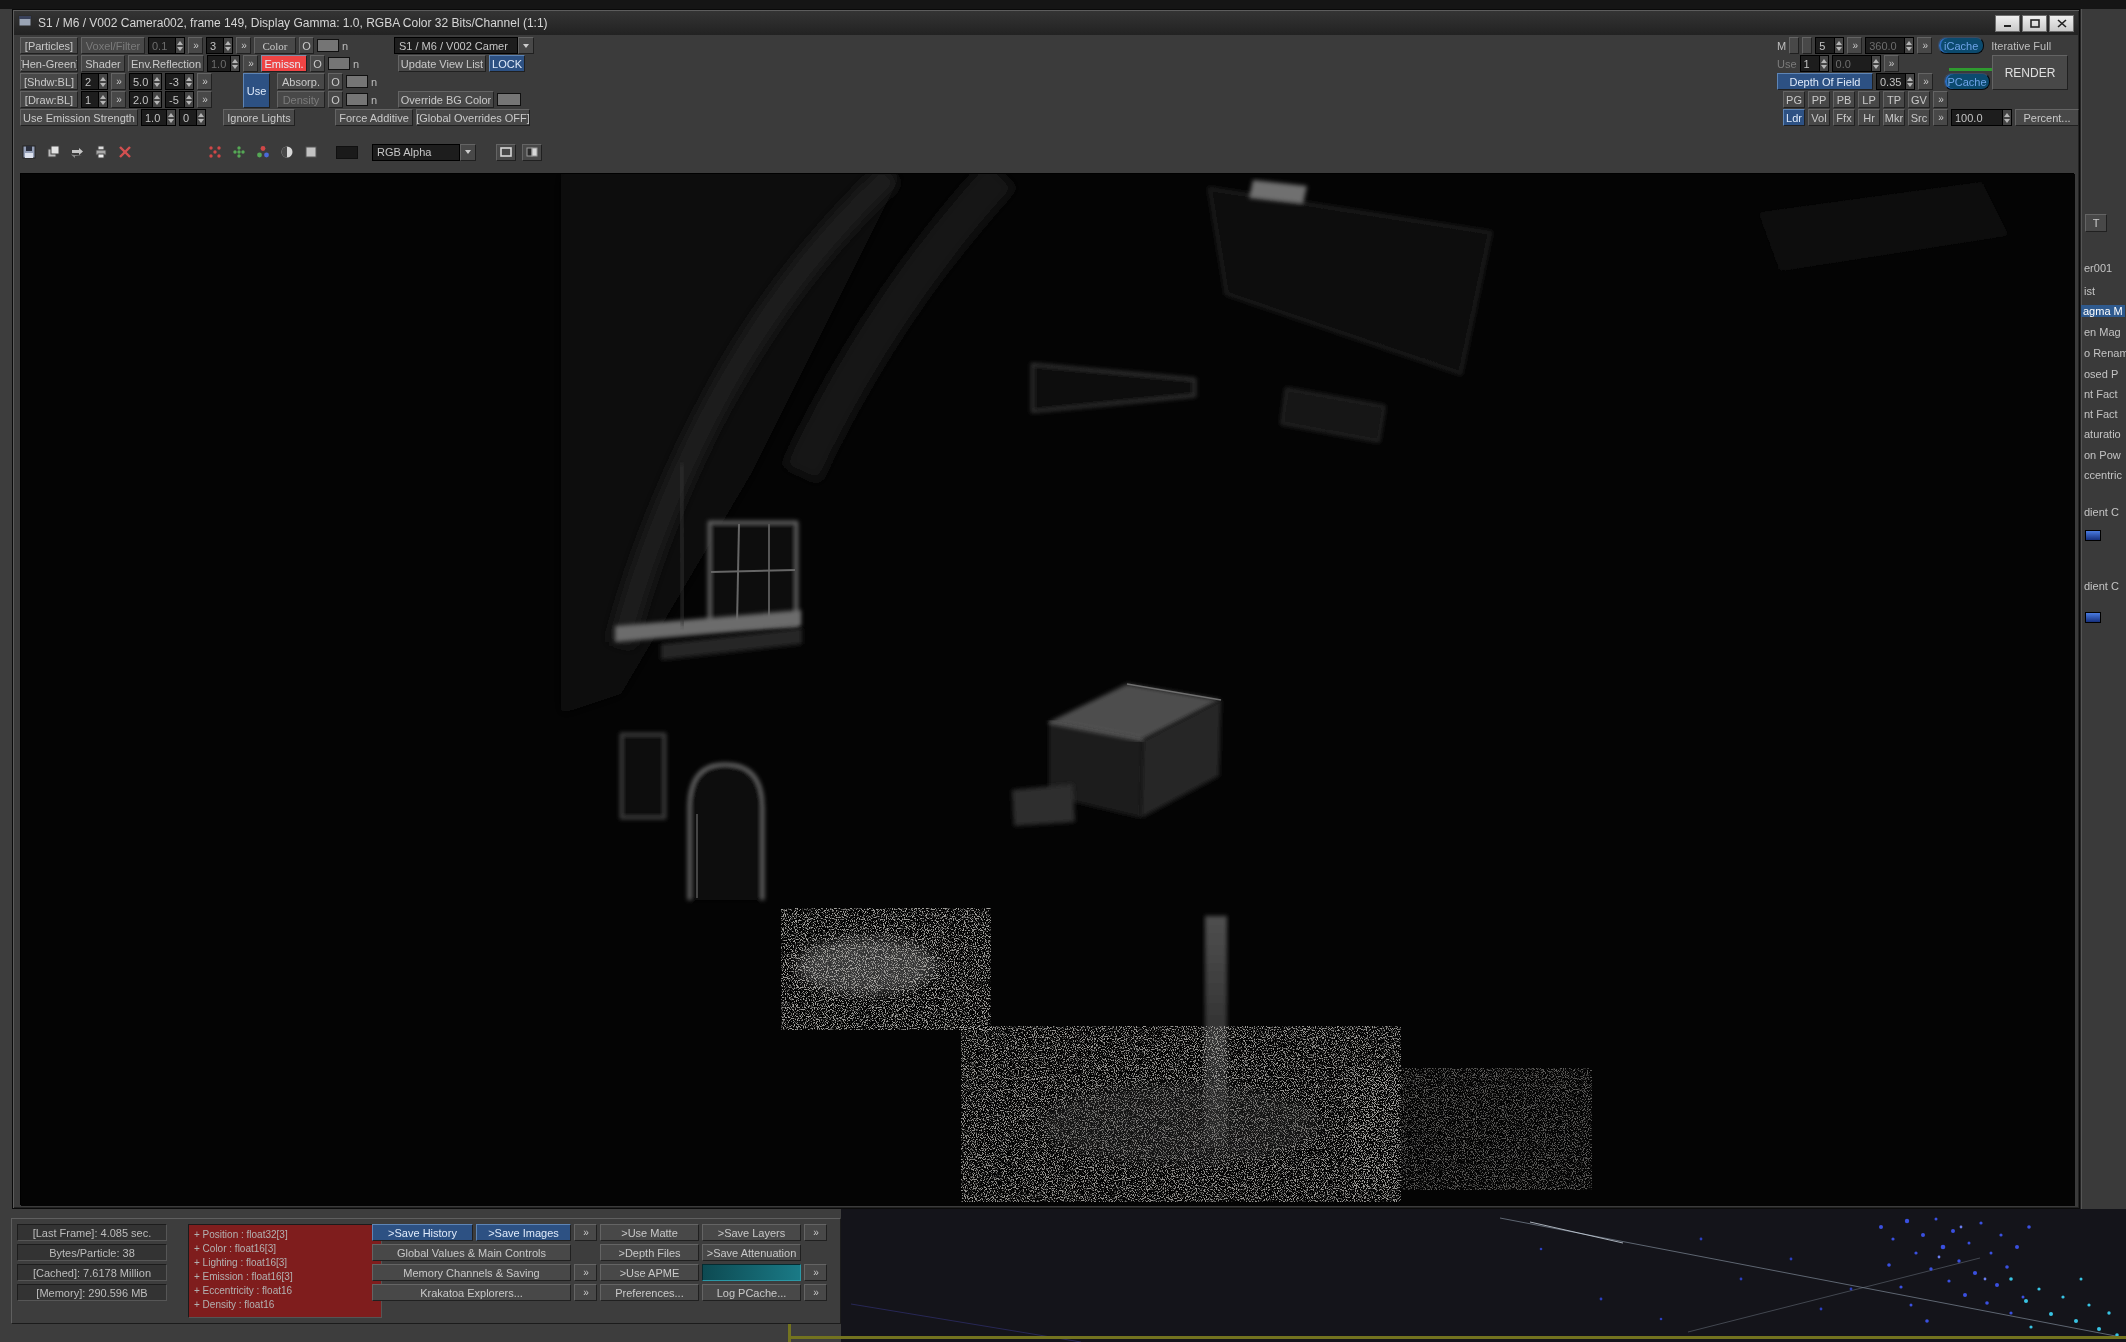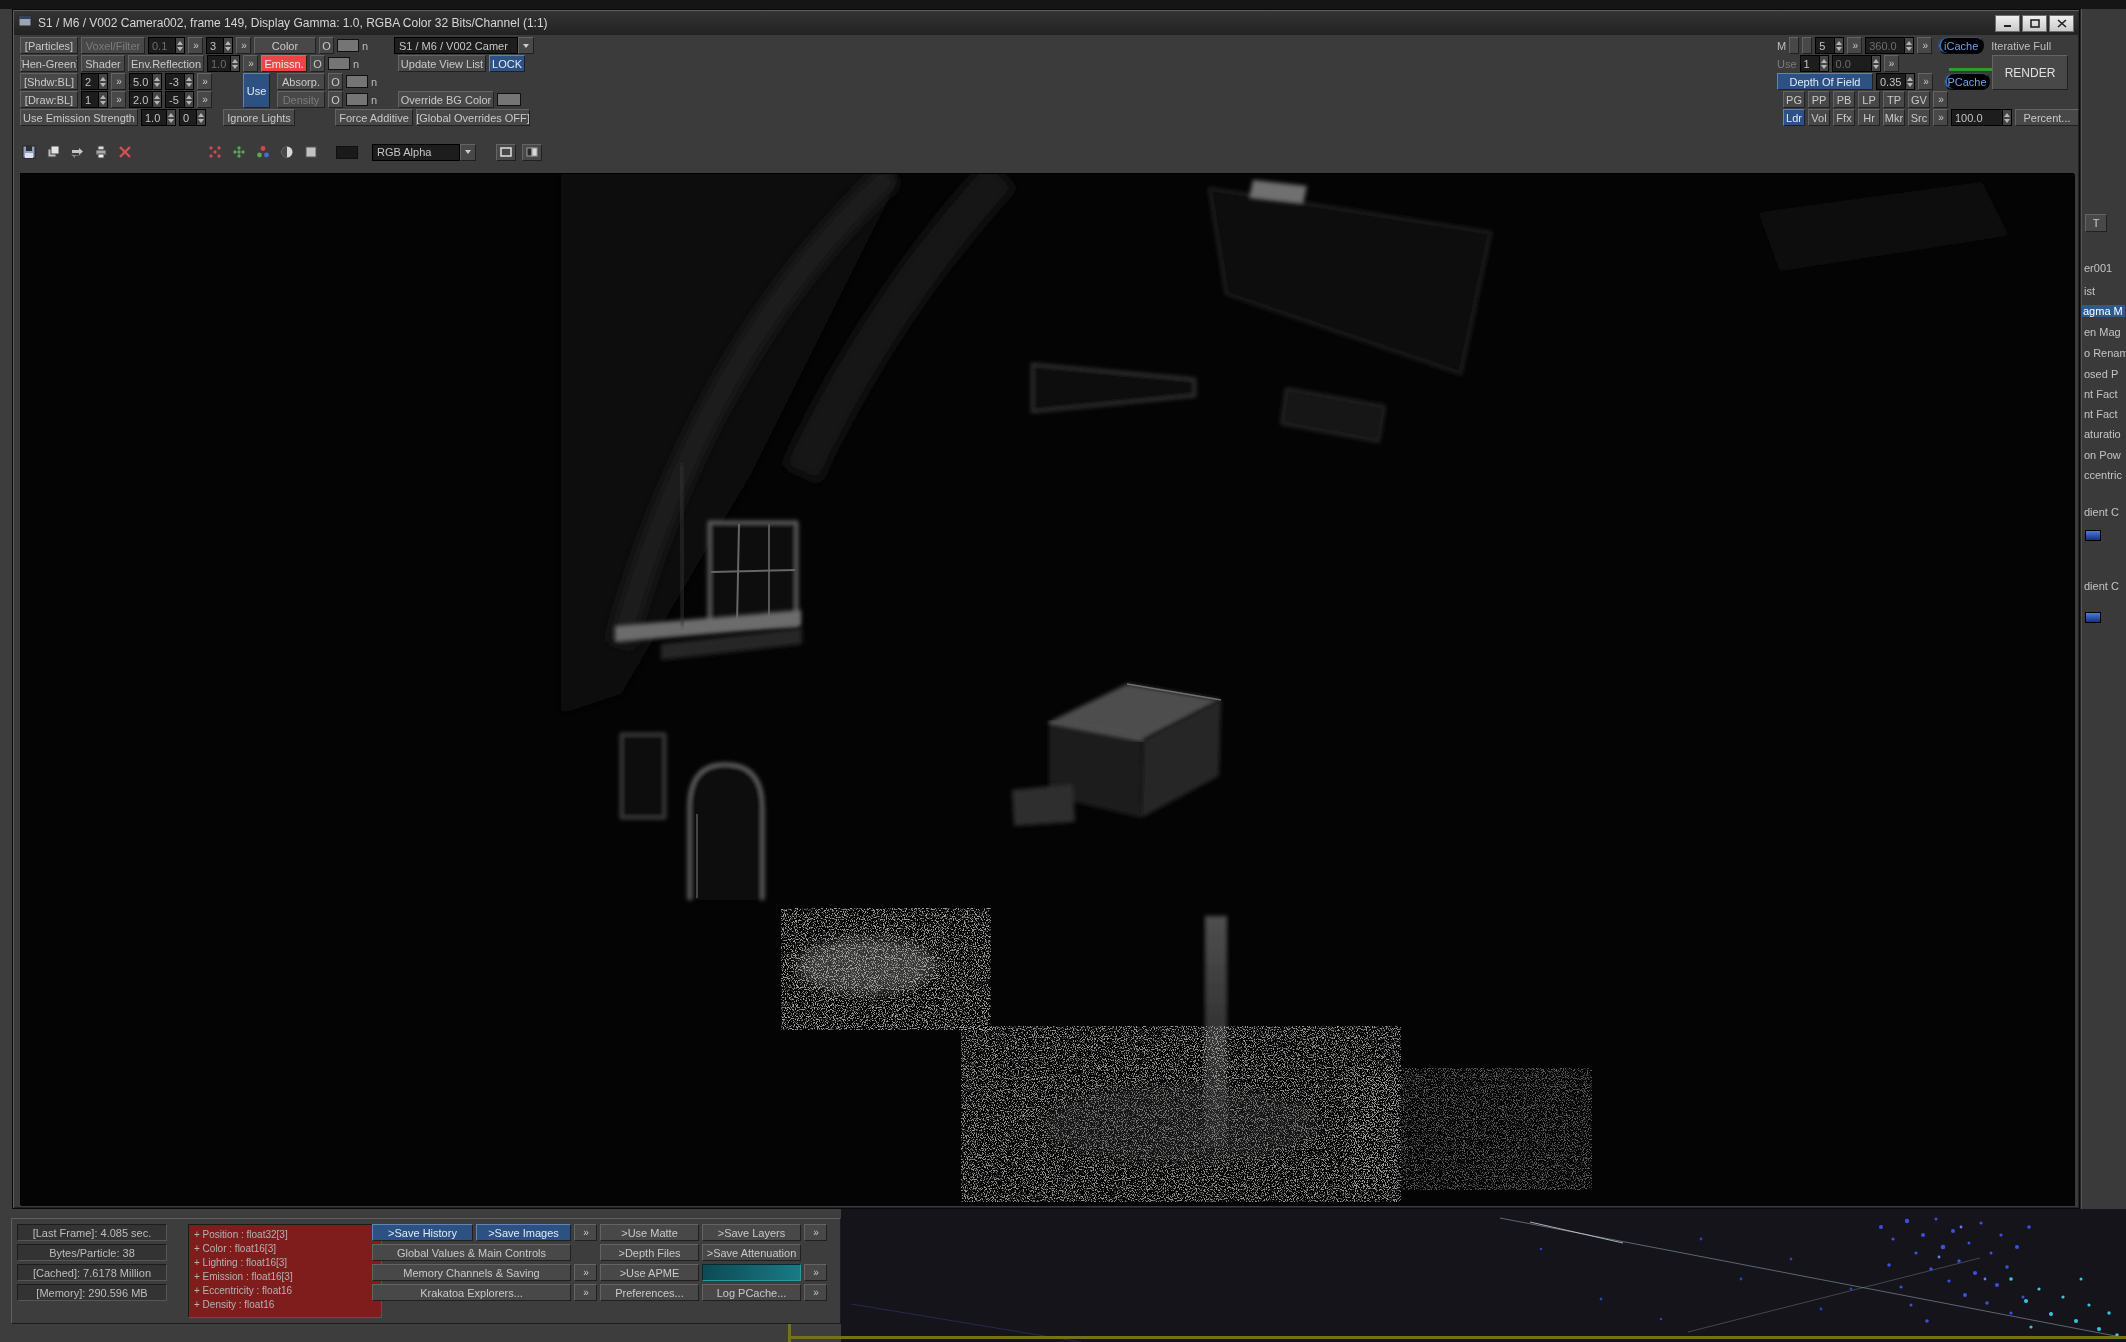--- a/index.html
+++ b/index.html
@@ -20,21 +20,21 @@
             display:flex; align-items:center; justify-content:center; }
 
   
   .r { position:absolute; display:flex; align-items:center; gap:3px; height:17px; }
   .b { height:17px; background:#484848; border:1px solid #202020; border-top-color:#646464; border-left-color:#646464;
        color:#c9c9c9; font-size:11px; padding:0 4px; display:inline-flex; align-items:center; justify-content:center;
        white-space:nowrap; overflow:hidden; }
   .b.dim { color:#7b7b7b; }
   .b.blue { background:#2d5183; border-top-color:#5e85b6; border-left-color:#5e85b6; color:#dfeafa; }
   .b.sel  { background:#ef4444; border-top-color:#7e8ea8; border-left-color:#7e8ea8; color:#e6ecf6; }
-  .b.cache { background:#000000; color:#6ea3e8; border-top-color:#3d4a60; border-left-color:#3d4a60; border-right-color:#05070a; border-bottom-color:#05070a; box-shadow: inset 2px 0 0 #2f6ec0; border-radius: 8px; }
+  .b.cache { background:#0c4a6e; color:#6ea3e8; border-top-color:#3d4a60; border-left-color:#3d4a60; border-right-color:#05070a; border-bottom-color:#05070a; box-shadow: inset 2px 0 0 #2f6ec0; border-radius: 8px; }
   .lbl { font-size:11px; color:#bdbdbd; white-space:nowrap; }
   .lbl.dim { color:#7b7b7b; }
   .chev { width:15px; padding:0; font-size:10px; letter-spacing:-1px; }
   .ob { width:15px; padding:0; }
   .swatch { width:22px; height:13px; background:#757575; border:1px solid #101010; display:inline-block; }
   .swatch.dark { background:#1a1a1a; }
 
   .spinner { height:17px; background:#1d1d1d; border:1px solid #000; display:inline-flex; align-items:stretch; }
   .spinner .val { padding:0 3px; font-size:11px; color:#c3c3c3; display:flex; align-items:center; min-width:16px; }
   .spinner.dim .val { color:#6d6d6d; }
@@ -226,21 +226,21 @@
       </div>
     <div class="b chev">»</div>
     <div class="spinner">
         <span class="val" style="width:16px;">3</span>
         <span class="ud">
           <span class="tu"></span>
           <span class="td"></span>
         </span>
       </div>
     <div class="b chev">»</div>
-    <div class="b" style="width:62px;">Color</div>
+    <div class="b" style="width:42px;font-family:Liberation Serif, serif;">Color</div>
     <div class="b ob">O</div>
     <span class="swatch"></span>
     <span class="lbl">n</span>
   </div>
   <div class="r" style="left:381px; top:27px;">
     <div class="dd">
       <span class="field" style="width:124px;">S1 / M6 / V002 Camer</span>
       <span class="dbtn">
           <span class="td"></span>
         </span>

